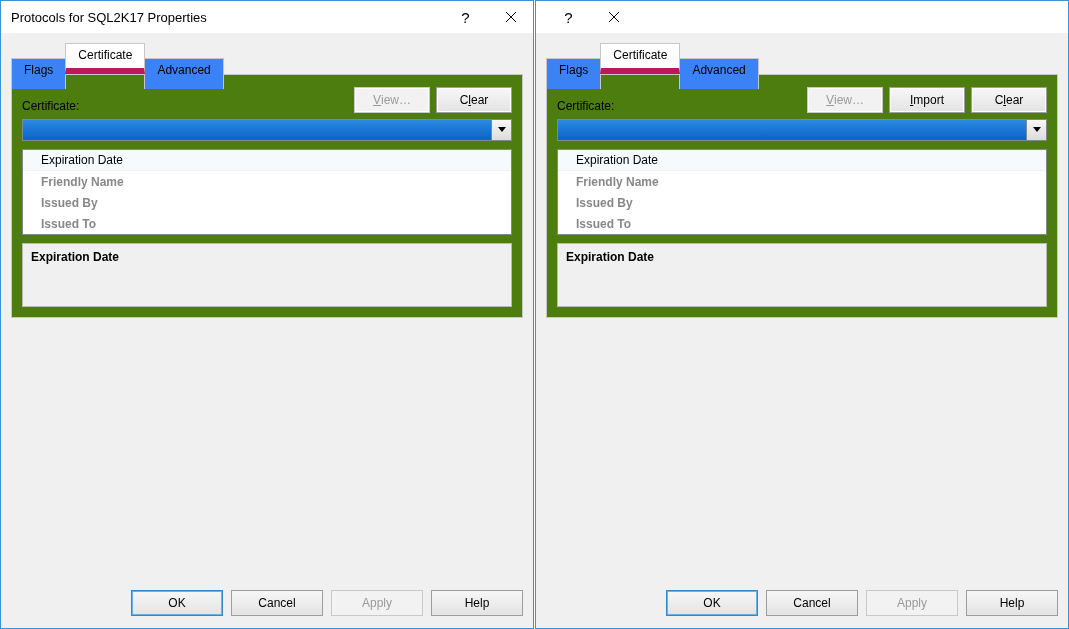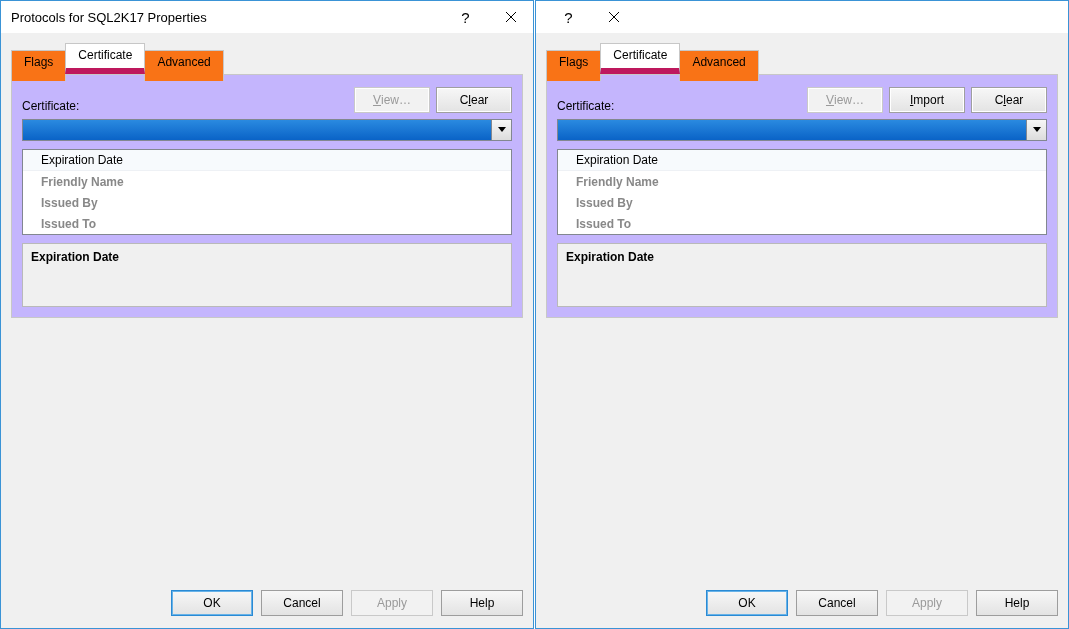--- a/index.html
+++ b/index.html
@@ -52,36 +52,36 @@
   .tabs {
     display: flex;
     position: relative;
     z-index: 2;
   }
   .tab {
     padding: 4px 12px 5px 12px;
     font-size: 12px;
     border: 1px solid #c7c7c7;
     border-bottom: none;
-    background: #f97316;
+    background: #3b82f6;
     margin-right: -1px;
     position: relative;
-    top: 7px;
+    top: 15px;
   }
   .tab.active {
     background: #fff;
     border-bottom: 6px solid #be185d;
     z-index: 3;
     top: 0;
     padding-bottom: 6px;
     padding-left: 12px;
   }
   .tab-panel {
     border: 1px solid #c7c7c7;
-    background: #c4b5fd;
+    background: #4d7c0f;
     flex: 1;
     display: flex;
     flex-direction: column;
     padding: 12px 10px 10px 10px;
   }
   .cert-row {
     display: flex;
     align-items: flex-end;
     justify-content: space-between;
     margin-bottom: 6px;
@@ -149,21 +149,21 @@
   }
   .desc-title { font-weight: bold; font-size:12px; }
   .bottom-buttons {
     display:flex;
     justify-content:flex-end;
     gap: 8px;
     padding: 12px 10px 12px 0;
     background:#f0f0f0;
   }
   .bbtn {
-    width: 82px;
+    width: 92px;
     height: 26px;
     border:1px solid #9d9d9d;
     background: linear-gradient(#f7f7f7,#e3e3e3);
     font-size:12px;
     display:flex;align-items:center;justify-content:center;
   }
   .bbtn.default { border:1px solid #2a8ad4; box-shadow: inset 0 0 0 1px #67b2e8; }
   .bbtn.disabled {
     color:#9a9a9a;
     border-color:#c9c9c9;

